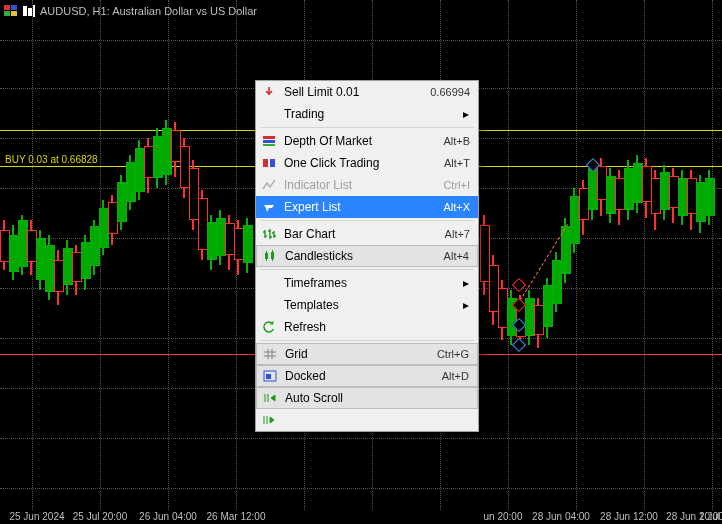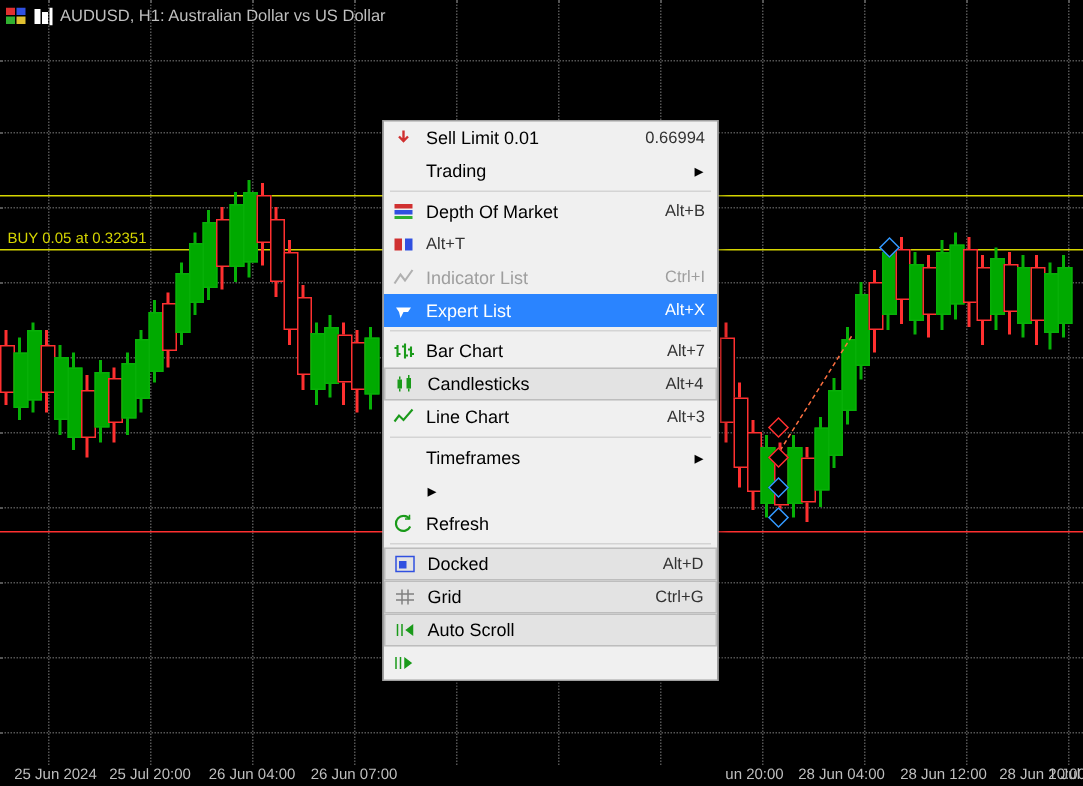--- a/index.html
+++ b/index.html
@@ -100,27 +100,27 @@
   <div class="vgrid" style="left:304px"></div>
   <div class="vgrid" style="left:372px"></div>
   <div class="vgrid" style="left:440px"></div>
   <div class="vgrid" style="left:508px"></div>
   <div class="vgrid" style="left:576px"></div>
   <div class="vgrid" style="left:644px"></div>
   <div class="vgrid" style="left:712px"></div>
 
   <div class="hline yellow" style="top:130px"></div>
   <div class="hline yellow" style="top:166px"></div>
-  <div class="buy-lbl" style="top:154px;left:3px">BUY 0.05 at 0.32351</div>
+  <div class="buy-lbl" style="top:154px;left:3px">BUY 0.03 at 0.66828</div>
   <div class="hline red" style="top:354px"></div>
 
   <div class="xlab" style="left:37px">25 Jun 2024</div>
   <div class="xlab" style="left:100px">25 Jul 20:00</div>
   <div class="xlab" style="left:168px">26 Jun 04:00</div>
-  <div class="xlab" style="left:236px">26 Jun 07:00</div>
+  <div class="xlab" style="left:236px">26 Mar 12:00</div>
   <div class="xlab" style="left:503px">un 20:00</div>
   <div class="xlab" style="left:561px">28 Jun 04:00</div>
   <div class="xlab" style="left:629px">28 Jun 12:00</div>
   <div class="xlab" style="left:695px">28 Jun 20:00</div>
   <div class="xlab" style="left:720px;transform:translateX(-100%)">1 Jul</div>
 
   <div class="candles">
 
     <div class="cndl dn" style="left:0px">
         <div class="wick" style="top:200px;height:50px"></div>
@@ -376,20 +376,21 @@
       <span class="lbl">Depth Of Market</span>
       <span class="sc">Alt+B</span>
     </div>
     <div class="mrow">
       <span class="ic">
         <svg width="14" height="12" viewBox="0 0 14 12">
             <rect x="1" y="2" width="5" height="8" fill="#d03030"></rect>
             <rect x="8" y="2" width="5" height="8" fill="#3050e0"></rect>
           </svg>
       </span>
+      <span class="lbl">One Click Trading</span>
       <span class="sc">Alt+T</span>
     </div>
     <div class="mrow disabled">
       <span class="ic">
         <svg width="14" height="12" viewBox="0 0 14 12">
             <path d="M1 10l4-6 3 4 5-7" stroke="#b0b0b0" fill="none" stroke-width="1.4"></path>
           </svg>
       </span>
       <span class="lbl">Indicator List</span>
       <span class="sc">Ctrl+I</span>
@@ -418,73 +419,65 @@
       <span class="ic">
         <svg width="14" height="12" viewBox="0 0 14 12">
             <rect x="2" y="3" width="3" height="6" fill="#1a9a1a"></rect>
             <rect x="8" y="2" width="3" height="7" fill="#1a9a1a"></rect>
             <path d="M3.5 1v2M3.5 9v2M9.5 0v2M9.5 9v2" stroke="#1a9a1a"></path>
           </svg>
       </span>
       <span class="lbl">Candlesticks</span>
       <span class="sc">Alt+4</span>
     </div>
-    <div class="mrow">
-      <span class="ic">
-        <svg width="14" height="12" viewBox="0 0 14 12">
-            <path d="M1 9l3-4 3 3 6-7" stroke="#1a9a1a" fill="none" stroke-width="1.4"></path>
-          </svg>
-      </span>
-      <span class="lbl">Line Chart</span>
-      <span class="sc">Alt+3</span>
-    </div>
     <div class="msep"></div>
 
     <div class="mrow">
       <span class="ic"></span>
       <span class="lbl">Timeframes</span>
       <span class="sub">▸</span>
     </div>
     <div class="mrow">
       <span class="ic"></span>
+      <span class="lbl">Templates</span>
       <span class="sub">▸</span>
     </div>
     <div class="mrow">
       <span class="ic">
         <svg width="14" height="12" viewBox="0 0 14 12">
             <path d="M11 3a5 5 0 10.5 5" stroke="#1a9a1a" fill="none" stroke-width="1.4"></path>
             <path d="M11 0v3h-3" stroke="#1a9a1a" fill="none"></path>
           </svg>
       </span>
       <span class="lbl">Refresh</span>
     </div>
     <div class="msep"></div>
 
     <div class="mrow pressed">
       <span class="ic">
         <svg width="14" height="12" viewBox="0 0 14 12">
+            <path d="M1 4h12M1 8h12M5 1v10M9 1v10" stroke="#808080"></path>
+          </svg>
+      </span>
+      <span class="lbl">Grid</span>
+      <span class="sc">Ctrl+G</span>
+    </div>
+    <div class="mrow pressed">
+      <span class="ic">
+        <svg width="14" height="12" viewBox="0 0 14 12">
             <rect x="1" y="1" width="12" height="10" fill="none" stroke="#3050e0"></rect>
             <rect x="3" y="4" width="5" height="5" fill="#3050e0"></rect>
           </svg>
       </span>
       <span class="lbl">Docked</span>
       <span class="sc">Alt+D</span>
     </div>
     <div class="mrow pressed">
       <span class="ic">
         <svg width="14" height="12" viewBox="0 0 14 12">
-            <path d="M1 4h12M1 8h12M5 1v10M9 1v10" stroke="#808080"></path>
-          </svg>
-      </span>
-      <span class="lbl">Grid</span>
-      <span class="sc">Ctrl+G</span>
-    </div>
-    <div class="mrow pressed">
-      <span class="ic">
-        <svg width="14" height="12" viewBox="0 0 14 12">
             <path d="M2 2v8M5 2v8M8 6l4-3v6z" fill="#1a9a1a" stroke="#1a9a1a"></path>
           </svg>
       </span>
       <span class="lbl">Auto Scroll</span>
     </div>
     <div class="mrow">
       <span class="ic">
         <svg width="14" height="12" viewBox="0 0 14 12">
             <path d="M2 2v8M5 2v8M12 6l-4-3v6z" fill="#1a9a1a" stroke="#1a9a1a"></path>
           </svg>

